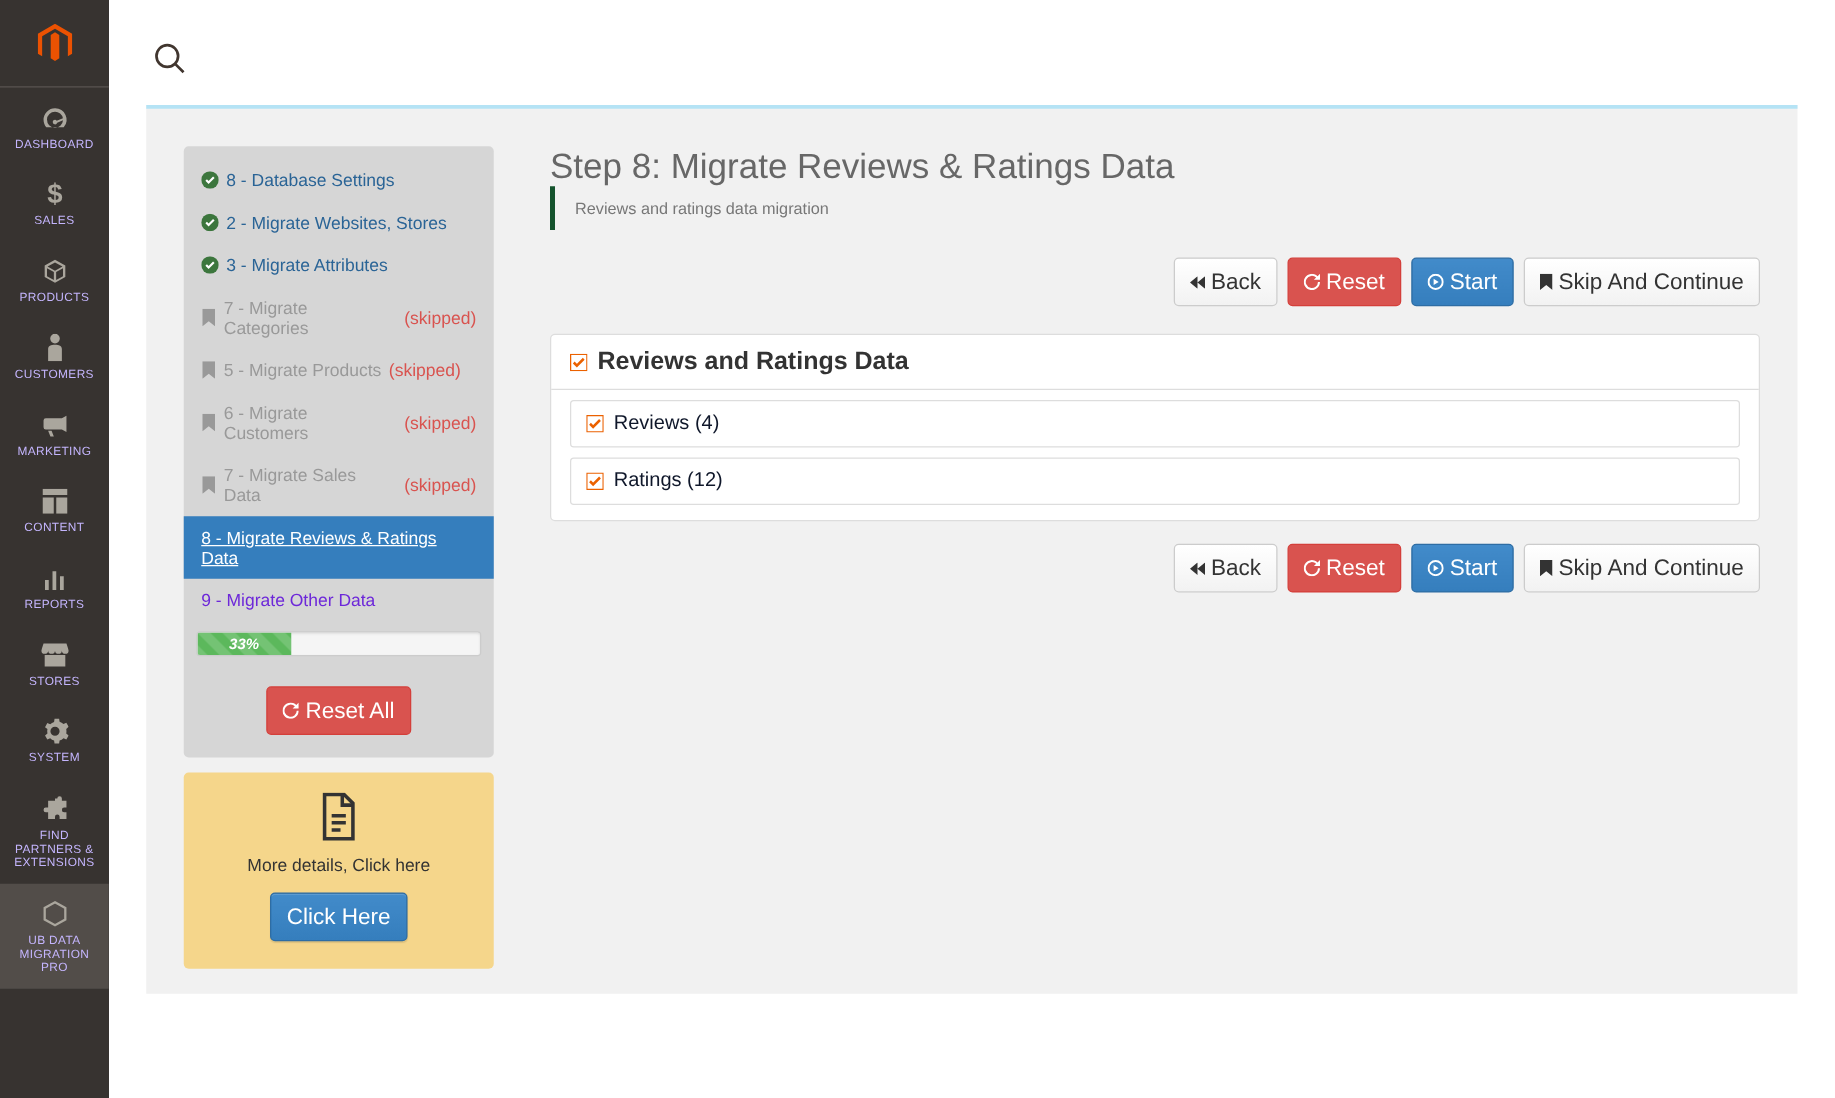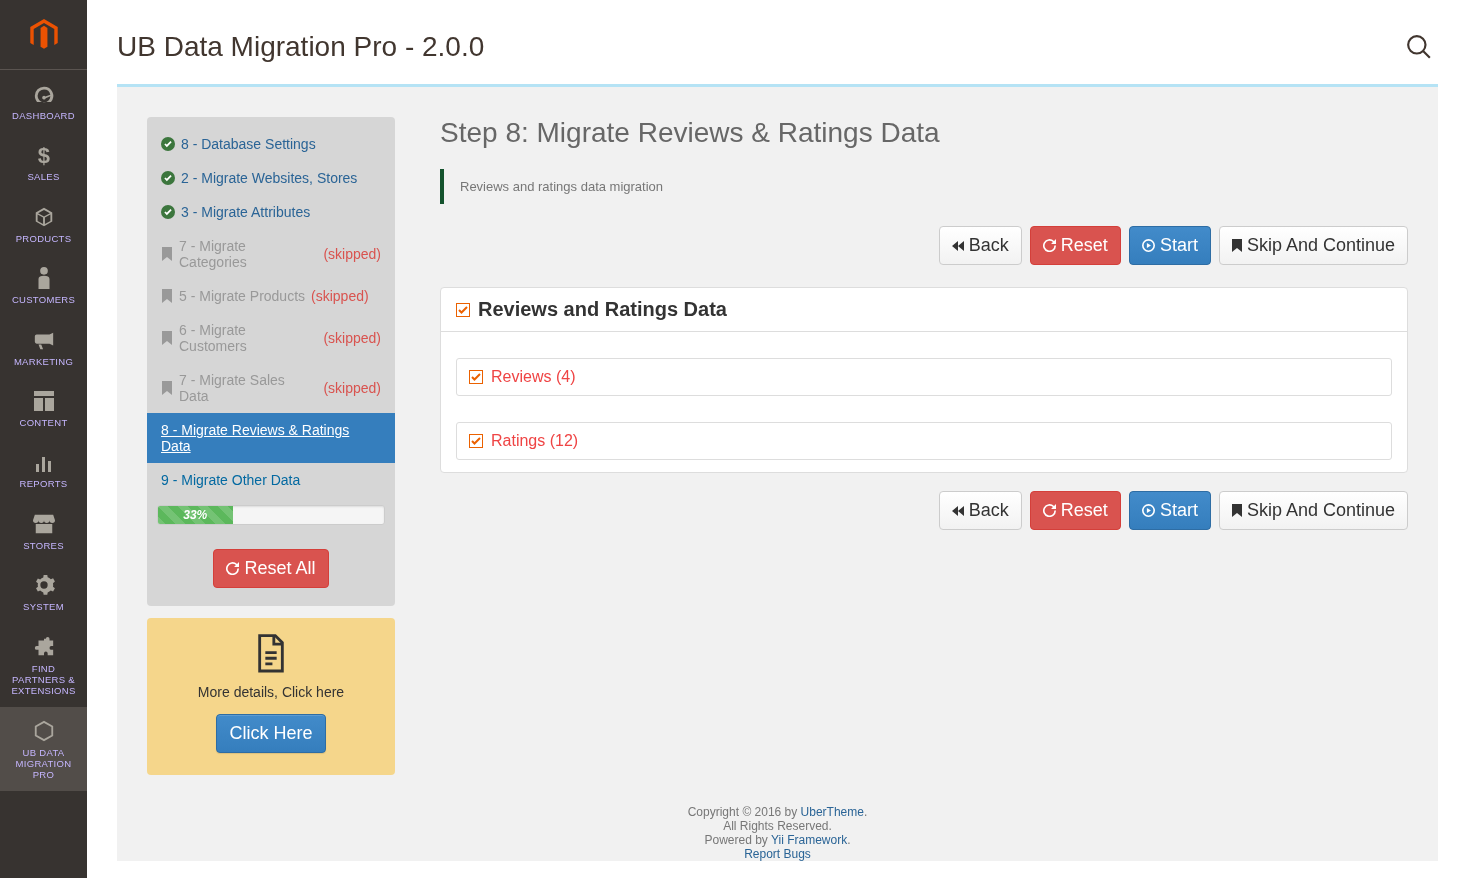--- a/index.html
+++ b/index.html
@@ -24,53 +24,53 @@
 .content-outer { background: #f1f1f1; padding: 0; border-top: 3px solid #b5e3f5; }
 .content-inner { padding: 30px 30px 20px; display: flex; gap: 45px; }
 
 
 .step-sidebar { width: 248px; flex-shrink: 0; }
 .step-box { background: #d6d6d6; border-radius: 4px; padding: 10px 0; margin-bottom: 12px; }
 .step-item { padding: 9px 14px; font-size: 14px; display: flex; align-items: center; gap: 6px; cursor: pointer; }
 .step-item.active { background: #357ebd; color: #fff; text-decoration: underline; }
 .step-item.done .step-label { color: #2a6496; }
 .step-item.skipped .step-label { color: #999; }
-.step-item.pending .step-label { color: #0369a1; }
+.step-item.pending .step-label { color: #6d28d9; }
 .step-skip { color: #d9534f; font-weight: 400; }
 .step-icon-done { color: #3c763d; flex-shrink: 0; }
 .step-icon-bookmark { color: #999; flex-shrink: 0; }
 .step-item.active .step-label { color: #fff; }
 
 .progress-bar-outer { background: #f5f5f5; border: 1px solid #ccc; border-radius: 3px; height: 20px; overflow: hidden; margin: 8px 10px 14px; box-shadow: inset 0 1px 2px rgba(0,0,0,.1); }
 .progress-bar-inner { background: #5cb85c; height: 100%; display: flex; align-items: center; justify-content: center; color: #fff; font-size: 12px; font-weight: bold; background-image: linear-gradient(45deg, rgba(255,255,255,.15) 25%, transparent 25%, transparent 50%, rgba(255,255,255,.15) 50%, rgba(255,255,255,.15) 75%, transparent 75%, transparent); background-size: 20px 20px; font-style: italic; }
 
 .reset-all-row { text-align: center; padding: 10px 0 8px; }
 
 .details-card { background: #f5d68b; border-radius: 4px; padding: 16px 12px 22px; text-align: center; }
 .details-text { margin: 10px 0 14px; font-size: 14px; color: #333; }
 
 
 .main-panel { flex: 1; }
-.step-heading { font-size: 28px; font-weight: 400; color: #676767; margin-bottom: 20px; }
+.step-heading { font-size: 28px; font-weight: 400; color: #676767; }
 .notice-box { border-left: 4px solid #14532d; padding: 10px 16px; margin-bottom: 22px; color: #777; font-size: 13px; }
 
 .button-row { display: flex; justify-content: flex-end; gap: 8px; margin-bottom: 22px; }
 .button-row.bottom { margin-top: 18px; margin-bottom: 0; }
 
 .btn { display: inline-flex; align-items: center; gap: 5px; padding: 6px 12px; font-size: 18px; border-radius: 4px; border: 1px solid transparent; cursor: pointer; line-height: 1.4; }
 .btn-default { background: #fff; border-color: #ccc; color: #333; background-image: linear-gradient(#fff, #f2f2f2); }
 .btn-danger { background: #d9534f; border-color: #d43f3a; color: #fff; }
 .btn-primary { background: #337ab7; border-color: #2e6da4; color: #fff; background-image: linear-gradient(#428bca, #357ebd); }
 .btn-click-here { box-shadow: inset 0 1px 0 rgba(255,255,255,.15), 0 1px 1px rgba(0,0,0,.1); }
 
 .data-panel { border: 1px solid #ddd; border-radius: 4px; background: #fff; margin-bottom: 10px; }
 .data-panel-header { padding: 10px 15px; border-bottom: 1px solid #ddd; display: flex; align-items: center; gap: 8px; }
 .data-panel-title { font-size: 20px; font-weight: bold; color: #333; }
 .data-panel-body { padding: 0 15px 12px; }
-.data-row { border: 1px solid #ddd; border-radius: 3px; padding: 9px 12px; margin-top: 26px; display: flex; align-items: center; gap: 8px; font-size: 16px; color: #ef4444; cursor: pointer; }
+.data-row { border: 1px solid #ddd; border-radius: 3px; padding: 9px 12px; margin-top: 8px; display: flex; align-items: center; gap: 8px; font-size: 16px; color: #0f172a; cursor: pointer; }
 
 .cb-check { color: #eb6100; flex-shrink: 0; }
 
 .footer { text-align: center; font-size: 12px; color: #777; padding-top: 10px; }
 .footer a { color: #2a6496; text-decoration: none; }
 
 svg { display: block; }
 </style>
 </head>
 <body>
@@ -171,21 +171,20 @@
         </svg>
       </span>
     <span class="nav-item-label multi">UB DATA
 MIGRATION
 PRO</span>
   </a>
 </nav>
 
 <div class="main">
   <div class="header-row">
-    <h1 class="page-title">UB Data Migration Pro - 2.0.0</h1>
     <button class="search-btn">
       <svg width="26" height="26" viewBox="0 0 24 24">
           <path fill="none" stroke="#41362f" stroke-width="2" d="M10 2a8 8 0 1 1 0 16 8 8 0 0 1 0-16zm6 14 6 6"></path>
         </svg>
     </button>
   </div>
 
   <div class="content-outer">
     <div class="content-inner">
 
@@ -376,24 +375,14 @@
             <svg width="10" height="13" viewBox="0 0 10 13">
                 <path fill="#333" d="M0 0h10v13l-5-4-5 4z"></path>
               </svg>
             <span>Skip And Continue</span>
           </button>
         </div>
       </section>
 
     </div>
 
-    <div class="footer">
-      <div>
-        <span>Copyright © 2016 by </span><a href="#">UberTheme</a>.
-      </div>
-      <div>All Rights Reserved.</div>
-      <div>
-        <span>Powered by </span><a href="#">Yii Framework</a>.
-      </div>
-      <div><a href="#">Report Bugs</a></div>
-    </div>
   </div>
 </div>
 
 </body></html>

